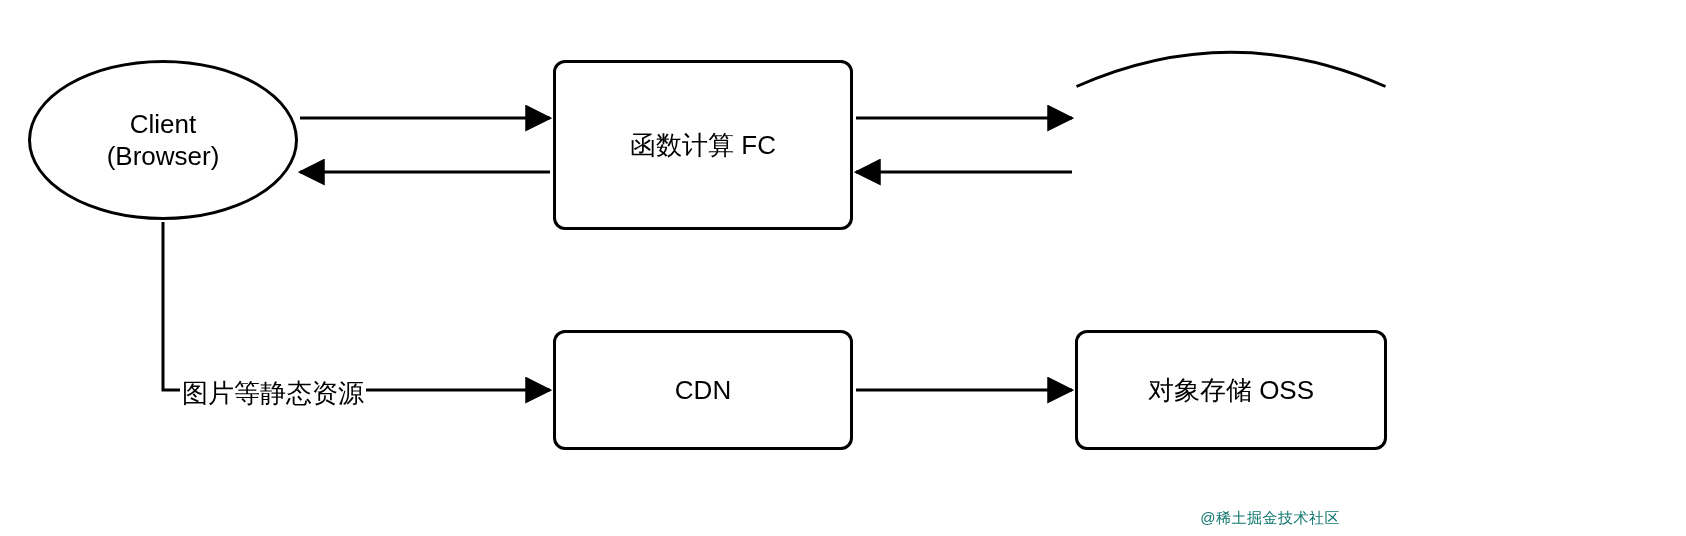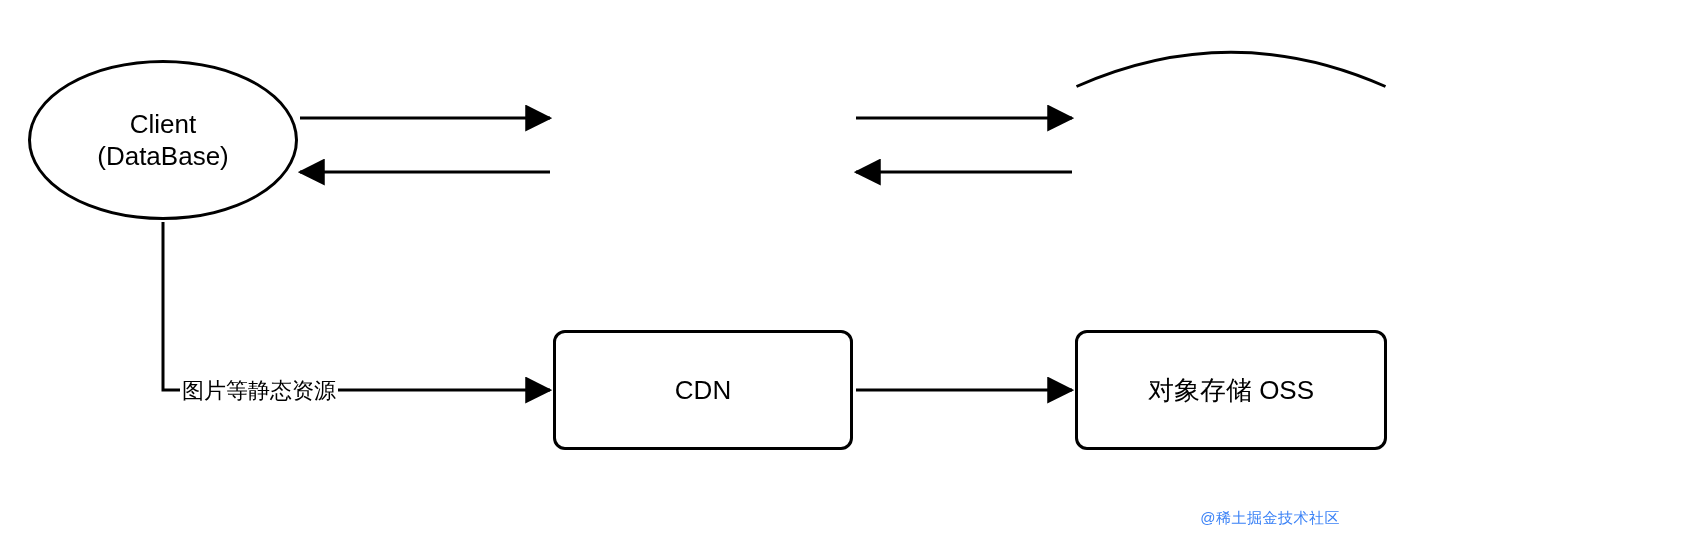--- a/index.html
+++ b/index.html
@@ -41,48 +41,51 @@
   }
   .db-top {
     position: absolute;
     box-sizing: border-box;
   }
   .watermark {
     position: absolute;
     bottom: 8px;
     right: 14px;
     font-size: 15px;
-    color: #3b82f6;
+    color: #0f766e;
     letter-spacing: 0.5px;
   }
   svg.arrows {
     position: absolute;
     left: 0; top: 0;
     width: 1686px;
     height: 536px;
     pointer-events: none;
   }
   .edge-label {
     position: absolute;
-    font-size: 22px;
+    font-size: 26px;
     color: #000;
     background: #fff;
     padding: 0 2px;
   }
 </style>
 </head>
 <body>
 
 <div class="canvas">
 
   <div class="node ellipse" style="left:28px; top:60px; width:270px; height:160px; flex-direction:column; line-height:1.25;">
     <span>Client</span>
-    <span>(DataBase)</span>
+    <span>(Browser)</span>
   </div>
 
+  <div class="node rect" style="left:553px; top:60px; width:300px; height:170px;">
+    <span>函数计算 FC</span>
+  </div>
 
   <svg class="db-top" style="left:1075px; top:48px; width:312px; height:40px;" viewBox="0 0 312 40" preserveAspectRatio="none">
     <path d="M1.5 38.5 Q156 -30 310.5 38.5" fill="#ffffff" stroke="#000" stroke-width="3"></path>
   </svg>
 
   <div class="node rect" style="left:1075px; top:330px; width:312px; height:120px;">
     <span>对象存储 OSS</span>
   </div>
 
   <div class="node rect" style="left:553px; top:330px; width:300px; height:120px;">

